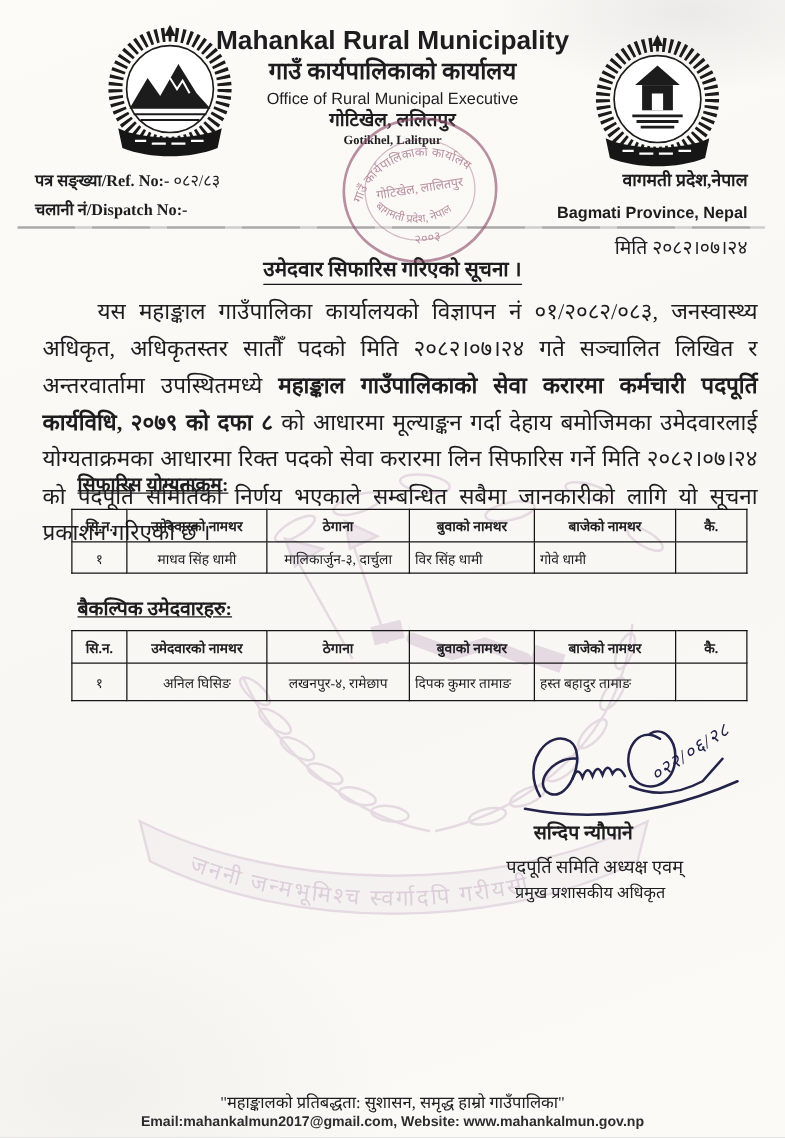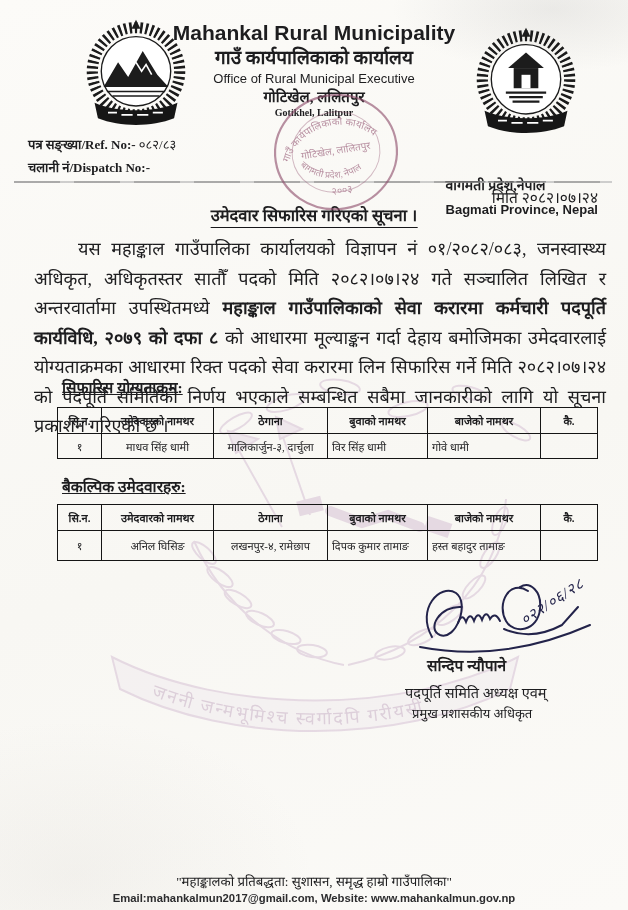--- a/index.html
+++ b/index.html
@@ -20,21 +20,21 @@
   .emblem{width:112px;height:124px;}
   .center-head{left:50%;transform:translateX(-50%);top:20px;text-align:center;width:360px;z-index:2;}
   .h-np1{font-size:27px;font-weight:bold;line-height:1.15;}
   .h-en1{font-size:21px;font-weight:bold;line-height:1.25;}
   .h-np2{font-size:19px;font-weight:bold;line-height:1.3;}
   .h-en2{font-size:13px;font-weight:normal;line-height:1.25;}
   .h-np3{font-size:15px;font-weight:bold;line-height:1.35;}
   .h-en3{font-size:10px;font-weight:bold;line-height:1.2;font-family:Liberation Serif, serif;}
   .meta{font-size:13px;line-height:1.8;}
   .meta b{font-weight:bold;}
-  .right-meta{text-align:left;margin-top:40px;}
+  .right-meta{text-align:right;}
   .divider{left:14px;top:181px;width:598px;height:1.7px;opacity:.72;
     background:repeating-linear-gradient(90deg,#8b8b8b 0 46px,#bdbdbd 46px 60px);}
   .date-line{right:30px;top:186px;font-size:15.5px;}
   
   .stamp{left:270px;top:90px;width:132px;height:124px;transform:rotate(-9deg);opacity:.62;z-index:3;pointer-events:none;}
   
   .doc-title{left:50%;transform:translateX(-50%);top:203px;font-size:16.5px;font-weight:bold;
     border-bottom:1.5px solid #17171a;padding-bottom:1px;white-space:nowrap;z-index:2;}
   .body-par{left:30px;top:231px;width:572px;font-size:18px;line-height:29.5px;
     text-align:justify;text-indent:44px;z-index:2;margin:4px;}

